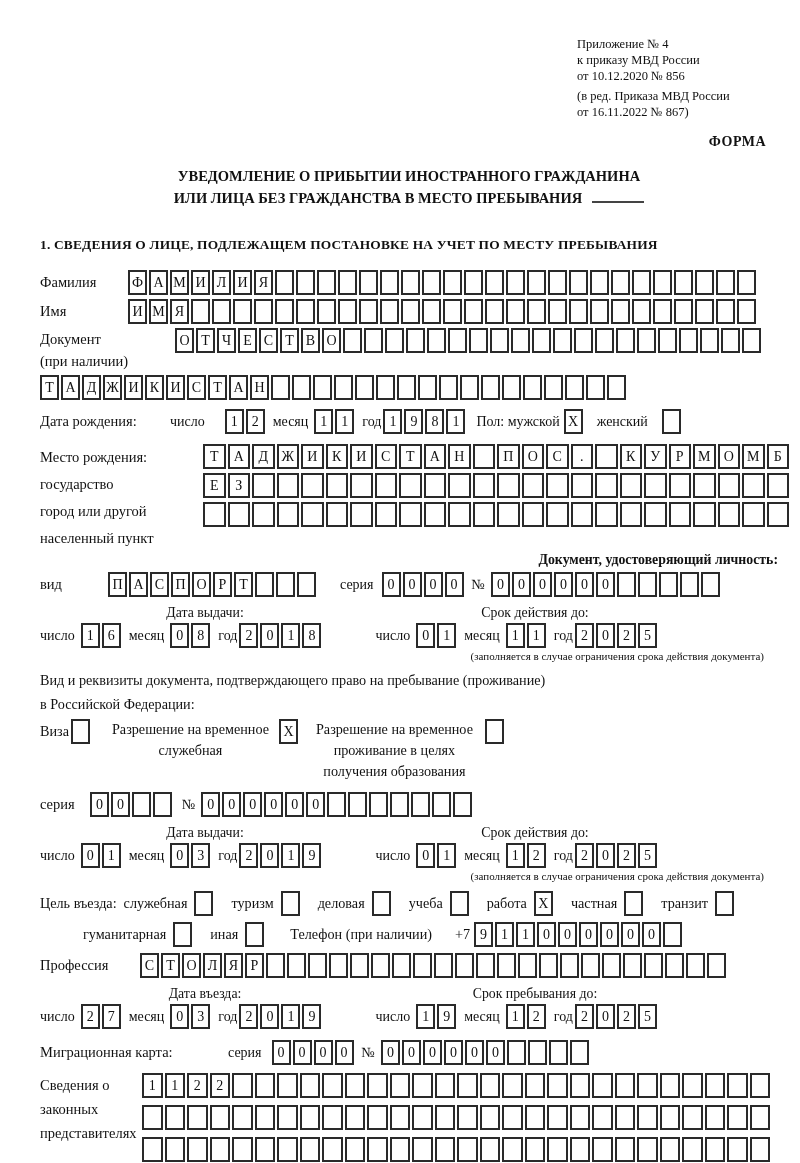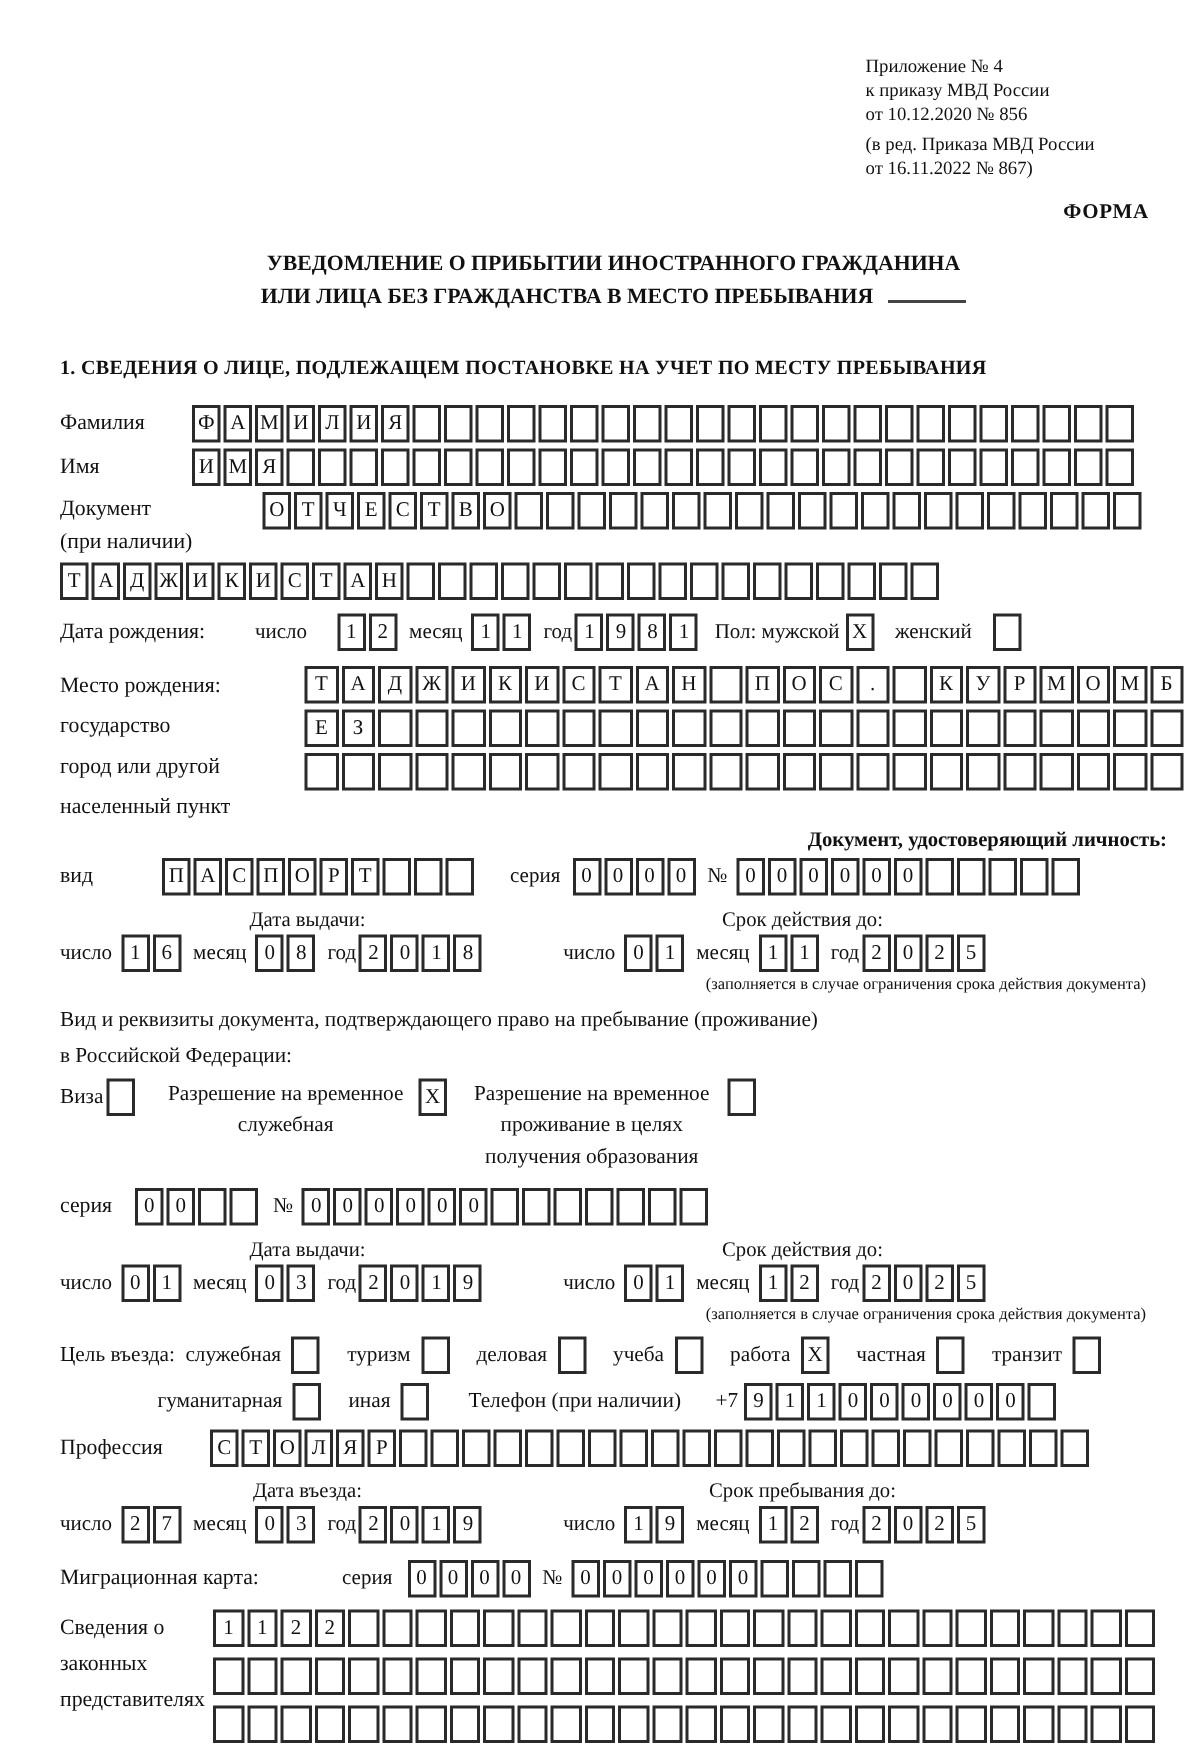--- a/index.html
+++ b/index.html
@@ -543,21 +543,21 @@
     <span class="cells">
         <span class="cell"></span>
       </span>
     <span class="cklabel ckgap">транзит</span>
     <span class="cells">
         <span class="cell"></span>
       </span>
   </div>
 
   <div class="row" style="margin-top:6px;">
-    <span class="cklabel" style="margin-left:65px;text-align:right;">гуманитарная</span>
+    <span class="cklabel" style="margin-left:43px;text-align:right;">гуманитарная</span>
     <span class="cells">
         <span class="cell"></span>
       </span>
     <span class="cklabel ckgap">иная</span>
     <span class="cells">
         <span class="cell"></span>
       </span>
     <span class="cklabel" style="margin-left:24px;">Телефон (при наличии)</span>
     <span class="cklabel" style="margin-left:16px;margin-right:4px;">+7</span>
     <span class="cells">

